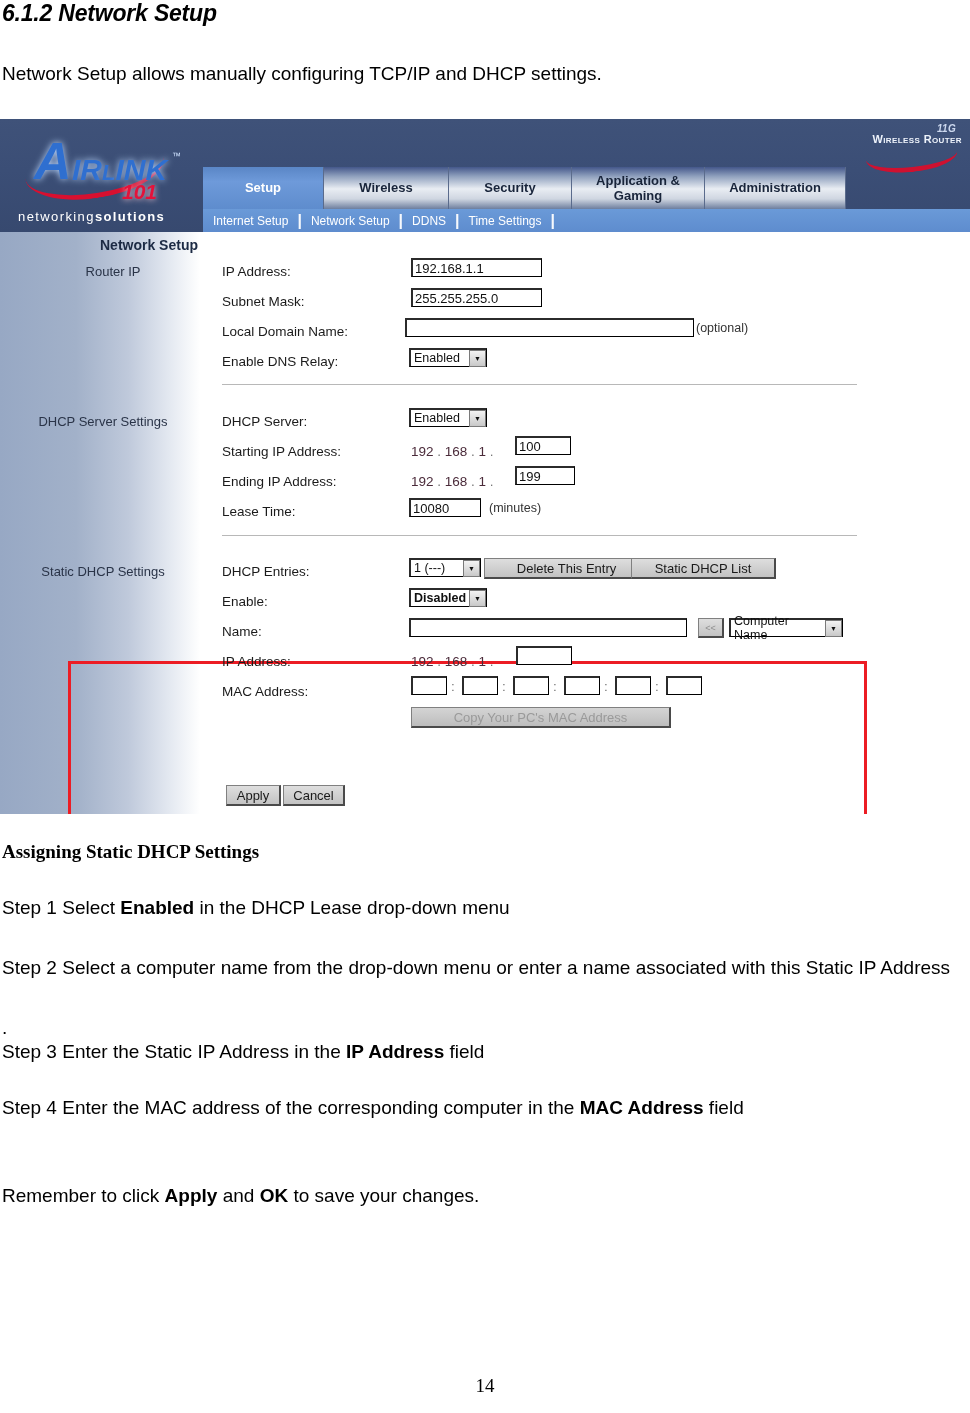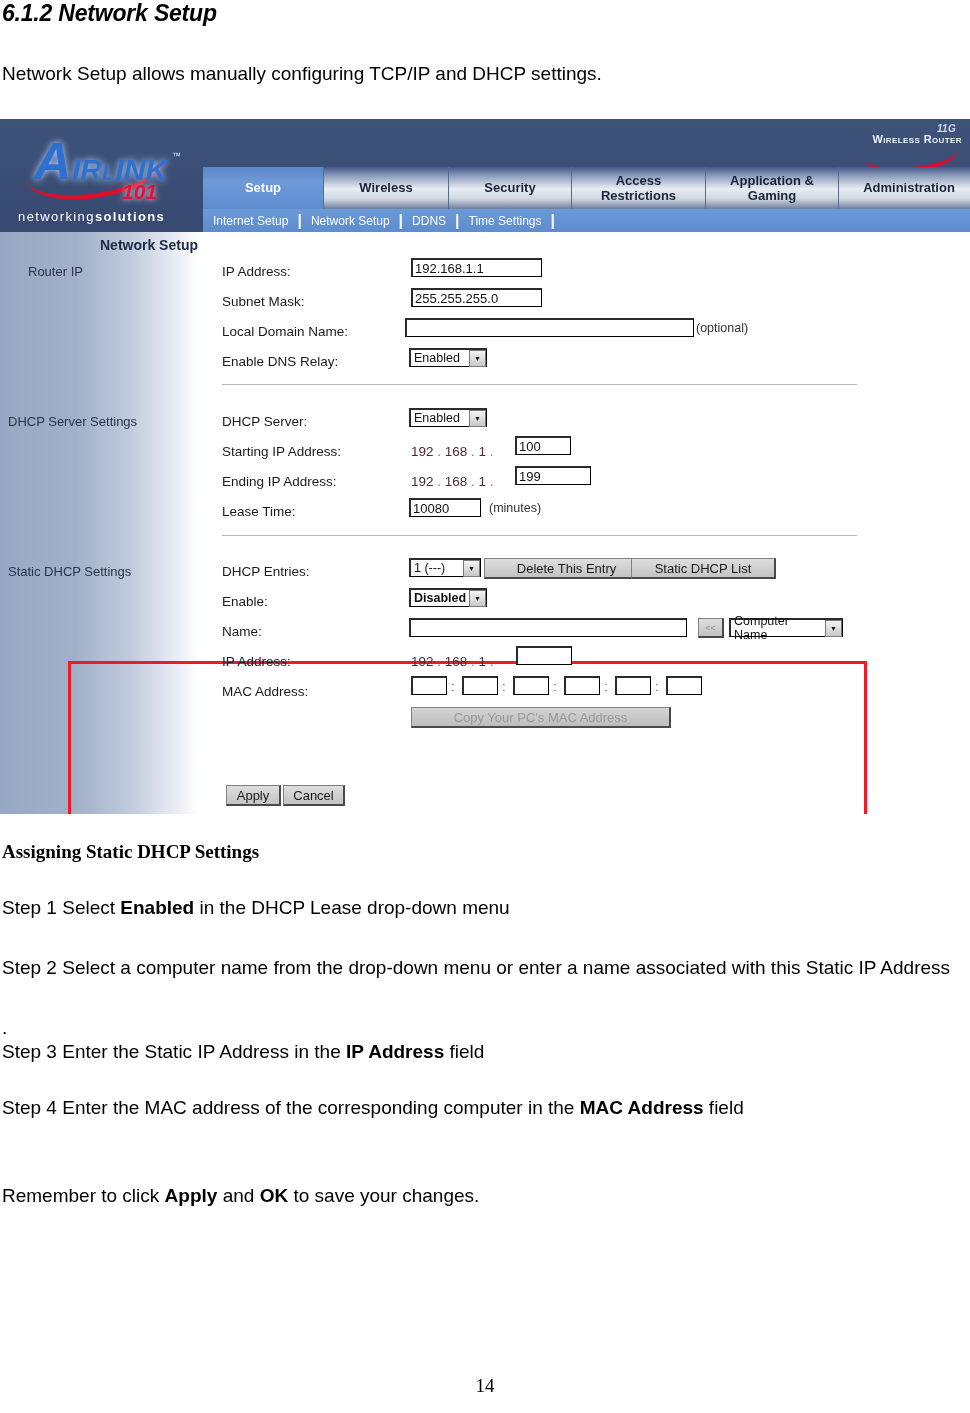--- a/index.html
+++ b/index.html
@@ -120,21 +120,21 @@
   }
   .sidebar{
     position:absolute;left:0;top:0;width:200px;height:582px;
     background:linear-gradient(90deg,#97a8c4 0%,#a2b1c9 38%,#bfc9db 64%,#e4e9f1 85%,#ffffff 100%);
   }
   .sect-title{
     position:absolute;left:98px;top:5px;width:100px;text-align:right;
     font-size:14px;font-weight:bold;color:#1c2a44;
   }
   .side-label{
-    position:absolute;text-align:left;font-size:13px;color:#2a3448;
+    position:absolute;text-align:center;font-size:13px;color:#2a3448;
     white-space:nowrap;
   }
 
   .rule{
     position:absolute;height:1px;background:#b8b8b8;
   }
 
   
   .row{position:absolute;height:22px;display:flex;align-items:center;}
   .flabel{font-size:13.5px;color:#1b1b1b;white-space:nowrap;}
@@ -216,21 +216,20 @@
       <div class="badge">
         <div class="badge-11g">11G</div>
         <div class="badge-wr">Wireless Router</div>
         <div class="badge-swoosh"></div>
       </div>
 
       <div class="tabs">
         <div class="tab active" style="width:100px">Setup</div>
         <div class="tab" style="width:104px">Wireless</div>
         <div class="tab" style="width:102px">Security</div>
-        <div class="tab two-line" style="width:113px">Access Restrictions</div>
         <div class="tab two-line" style="width:112px">Application &amp; Gaming</div>
         <div class="tab" style="width:120px">Administration</div>
 
       </div>
 
       <div class="subtabs">
         <div class="subtab first">Internet Setup</div>
         <span class="sep">|</span>
         <div class="subtab">Network Setup</div>
         <span class="sep">|</span>
@@ -301,21 +300,21 @@
         <div class="flabel">Ending IP Address:</div>
       </div>
       <div class="row" style="left:411px;top:238px;">
         <span class="octet">192</span>
         <span class="dotsep">&nbsp;.&nbsp;</span>
         <span class="octet">168</span>
         <span class="dotsep">&nbsp;.&nbsp;</span>
         <span class="octet">1</span>
         <span class="dotsep">&nbsp;.&nbsp;</span>
       </div>
-      <div class="tin" style="position:absolute;left:515px;top:234px;width:76px;">199</div>
+      <div class="tin" style="position:absolute;left:515px;top:234px;width:60px;">199</div>
 
       <div class="row" style="left:222px;top:268px;">
         <div class="flabel">Lease Time:</div>
       </div>
       <div class="tin" style="position:absolute;left:409px;top:266px;width:72px;">10080</div>
       <div class="hint" style="position:absolute;left:489px;top:269px;">(minutes)</div>
 
       <div class="rule" style="left:222px;top:303px;width:635px;"></div>
 
       <div class="redbox"></div>

